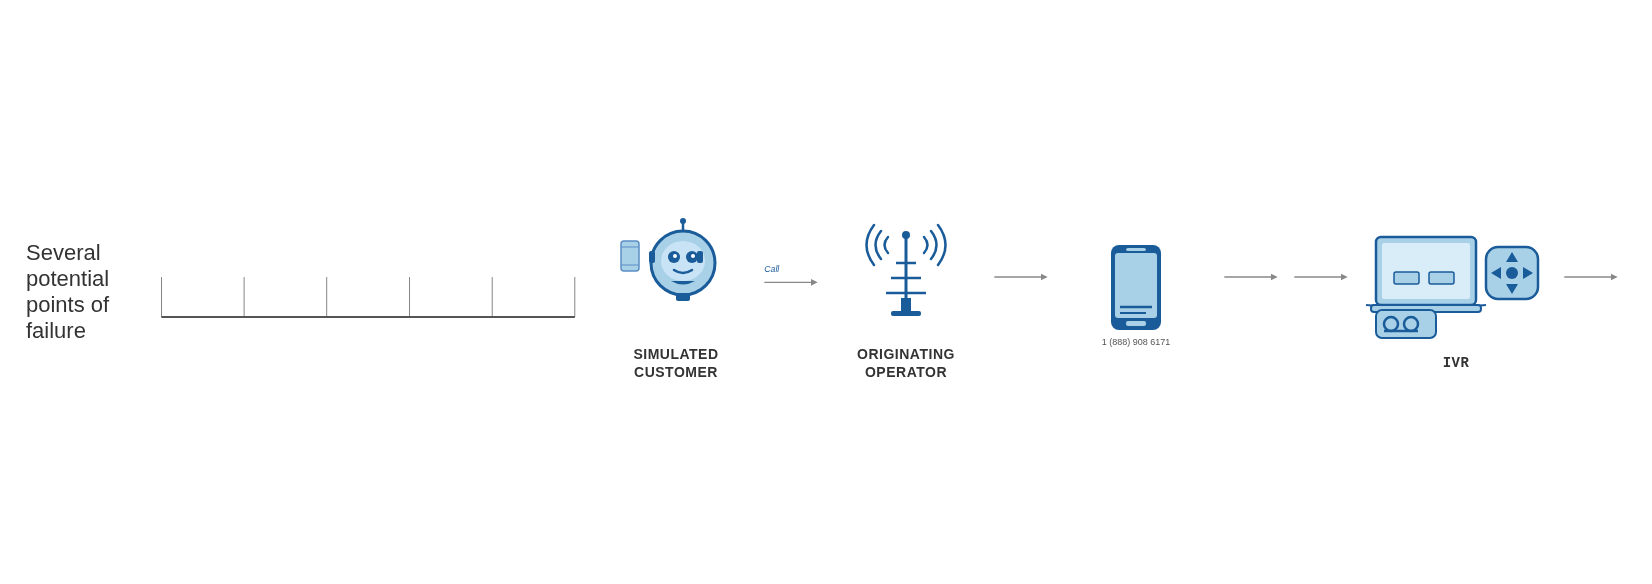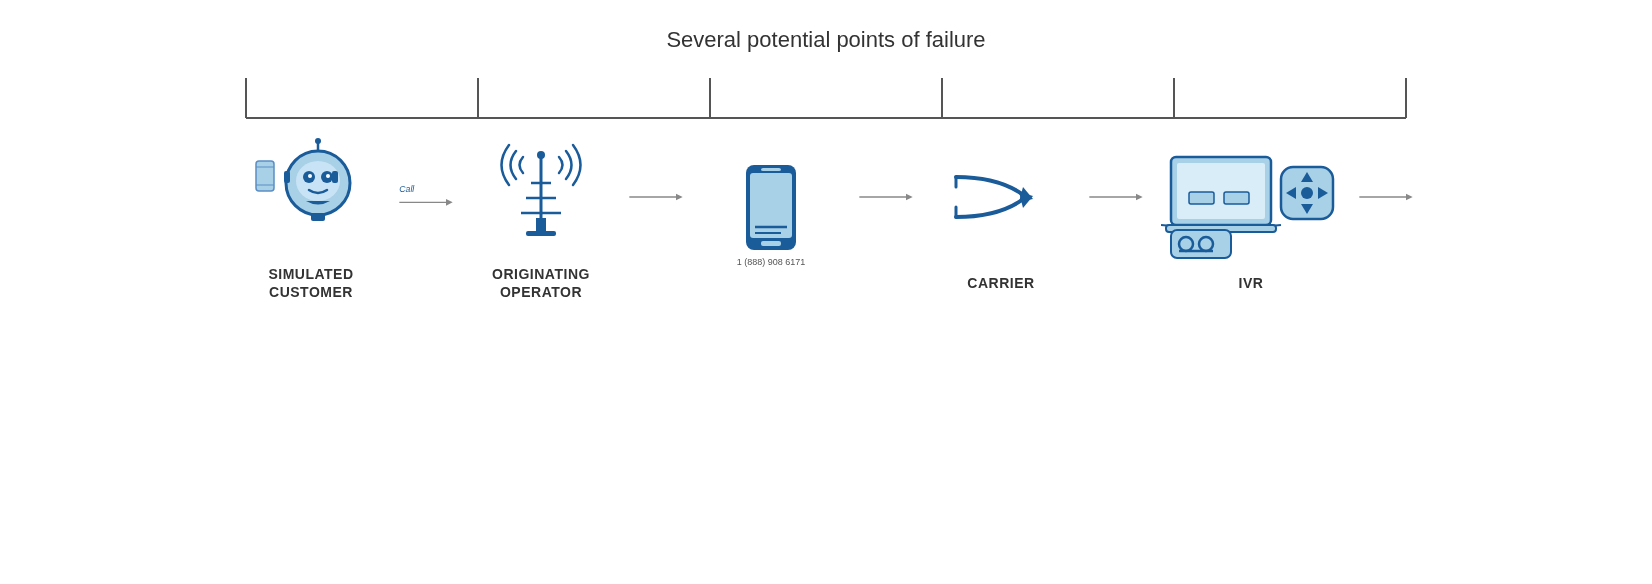--- a/index.html
+++ b/index.html
@@ -12,21 +12,21 @@
       display: flex;
       align-items: center;
       justify-content: center;
     }
 
     .diagram-container {
       width: 1600px;
       height: 550px;
       position: relative;
       display: flex;
-      flex-direction: column;
+      flex-direction: row;
       align-items: center;
     }
 
     
     .top-label {
       font-size: 22px;
       color: #333;
       margin-bottom: 10px;
       margin-top: 10px;
       font-weight: 400;
@@ -225,47 +225,29 @@
       </div>
     </div>
 
     <div class="arrow">
       <svg viewBox="0 0 90 40">
         <line x1="5" y1="20" x2="75" y2="20" stroke="#888" stroke-width="2"></line>
         <polygon points="75,15 85,20 75,25" fill="#888"></polygon>
       </svg>
     </div>
 
-    <div class="node">
-      <div class="node-icon">
-        <svg viewBox="0 0 120 120" class="icon-svg">
-
-          <path d="M 15 35 Q 60 35 85 55" fill="none" stroke="#1a5b9a" stroke-width="4" stroke-linecap="round"></path>
-          <polygon points="82,45 92,57 78,60" fill="#1a5b9a"></polygon>
-
-          <path d="M 15 75 Q 60 75 85 55" fill="none" stroke="#1a5b9a" stroke-width="4" stroke-linecap="round"></path>
-          <polygon points="82,66 92,54 78,50" fill="#1a5b9a"></polygon>
-
-          <line x1="15" y1="35" x2="15" y2="45" stroke="#1a5b9a" stroke-width="3" stroke-linecap="round"></line>
-          <line x1="15" y1="75" x2="15" y2="65" stroke="#1a5b9a" stroke-width="3" stroke-linecap="round"></line>
-        </svg>
-      </div>
-      <div class="node-label">
-        <span>CARRIER</span>
-      </div>
-    </div>
-
-    <div class="arrow">
-      <svg viewBox="0 0 90 40">
-        <line x1="5" y1="20" x2="75" y2="20" stroke="#888" stroke-width="2"></line>
-        <polygon points="75,15 85,20 75,25" fill="#888"></polygon>
-      </svg>
-    </div>
-
-    <div class="node" style="width:200px;">
+
+    <div class="arrow">
+      <svg viewBox="0 0 90 40">
+        <line x1="5" y1="20" x2="75" y2="20" stroke="#888" stroke-width="2"></line>
+        <polygon points="75,15 85,20 75,25" fill="#888"></polygon>
+      </svg>
+    </div>
+
+    <div class="node" style="width:200px;font-family:Liberation Mono, monospace;">
       <div class="node-icon" style="width:180px; height:120px; position:relative;">
         <svg viewBox="0 0 180 120" class="icon-svg">
 
           <rect x="10" y="15" width="100" height="68" rx="5" ry="5" fill="#a8d0e6" stroke="#1a5b9a" stroke-width="2.5"></rect>
           <rect x="16" y="21" width="88" height="56" rx="2" fill="#d8edf8"></rect>
 
           <path d="M 0 83 Q 60 90 120 83" fill="#a8d0e6" stroke="#1a5b9a" stroke-width="2"></path>
           <rect x="5" y="83" width="110" height="7" rx="3" fill="#a8d0e6" stroke="#1a5b9a" stroke-width="2"></rect>
 
           <rect x="28" y="50" width="25" height="12" rx="2" fill="#a8d0e6" stroke="#1a5b9a" stroke-width="1.5"></rect>

